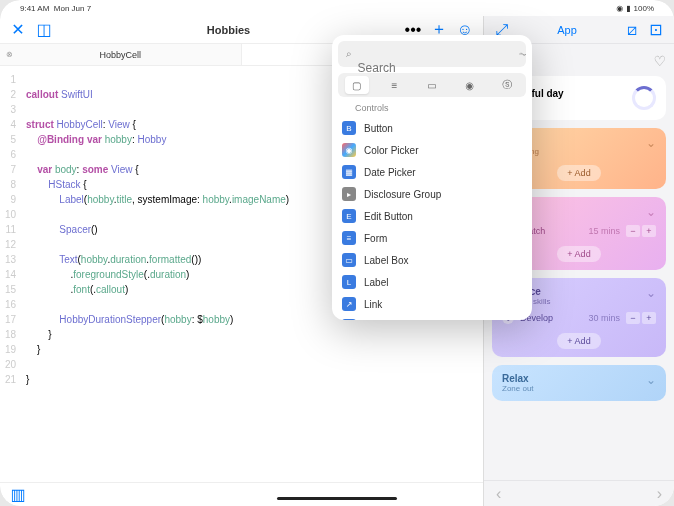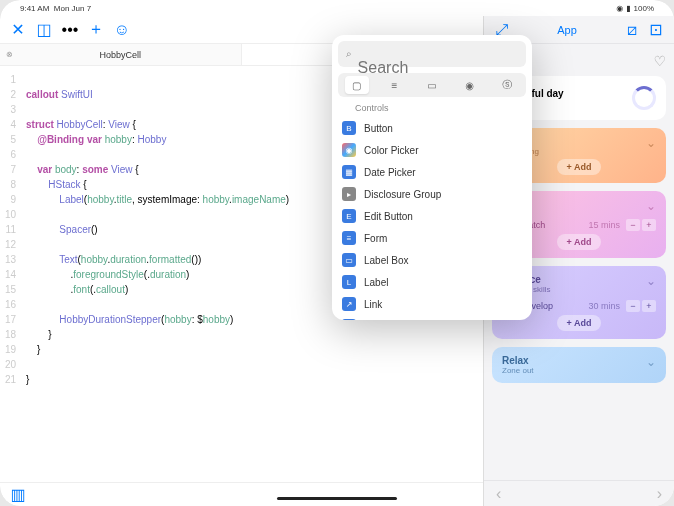--- a/index.html
+++ b/index.html
@@ -33,35 +33,35 @@
 .preview-toolbar .title { font-size: 11px; color: #007aff; font-weight: 500; }
 .preview-body { flex: 1; padding: 8px 8px 0 8px; overflow: hidden; position: relative; }
 .preview-nav { height: 26px; display: flex; align-items: center; justify-content: space-between; padding: 0 12px; border-top: 1px solid #e5e5e8; color: #bbb; }
 
 .card { border-radius: 10px; padding: 8px 10px; margin-bottom: 8px; position: relative; }
 .card-header { display: flex; justify-content: space-between; align-items: flex-start; }
 .card-title { font-size: 10px; font-weight: 600; }
 .card-sub { font-size: 8px; opacity: 0.7; }
 .chevron { font-size: 12px; opacity: 0.5; }
 .pill { border-radius: 12px; padding: 3px 10px; font-size: 9px; text-align: center; display: inline-flex; align-items: center; gap: 3px; }
-.add-row { margin-top: 0; text-align: center; font-weight: bold; }
+.add-row { margin-top: 6px; text-align: center; }
 .stepper { display: flex; gap: 2px; }
 .step-btn { width: 14px; height: 12px; border-radius: 2px; font-size: 9px; display: flex; align-items: center; justify-content: center; }
 
 .header-card { background: #fff; padding: 10px; border-radius: 10px; margin-bottom: 8px; display: flex; justify-content: space-between; align-items: center; }
 .ring { width: 24px; height: 24px; border: 3px solid #e8e8ff; border-top-color: #6c6ed0; border-radius: 50%; }
 
 .c-orange { background: linear-gradient(135deg, #ffd9a8, #ffb38a); color: #9a5a2a; }
 .c-pink { background: linear-gradient(135deg, #ffc4e0, #e8b0f0); color: #a04a8a; }
 .c-purple { background: linear-gradient(135deg, #d8cfff, #c8b8f8); color: #5a4a9a; }
 .c-blue { background: linear-gradient(135deg, #c8e4ff, #b0d4f8); color: #3a6a9a; }
 
 .library { position: absolute; left: 332px; top: 35px; width: 200px; height: 285px; background: #fff; border-radius: 12px; box-shadow: 0 10px 40px rgba(0,0,0,0.25); display: flex; flex-direction: column; overflow: hidden; z-index: 10; }
 .lib-search { height: 26px; margin: 6px; background: #f0f0f0; border-radius: 6px; display: flex; align-items: center; padding: 0 8px; gap: 6px; color: #888; font-size: 10px; }
-.lib-search input { flex: 1; border: none; background: transparent; outline: none; font-size: 16px; margin-top: 27px; }
+.lib-search input { flex: 1; border: none; background: transparent; outline: none; font-size: 12px; margin-top: 27px; }
 .lib-tabs { height: 24px; margin: 0 6px 6px 6px; background: #f0f0f0; border-radius: 6px; display: flex; align-items: center; justify-content: space-around; }
 .lib-tab { width: 24px; height: 18px; display: flex; align-items: center; justify-content: center; border-radius: 4px; font-size: 10px; color: #666; cursor: pointer; }
 .lib-tab.active { background: #fff; box-shadow: 0 1px 2px rgba(0,0,0,0.1); }
 .lib-section { font-size: 9px; color: #888; padding: 0 10px 4px 23px; }
 .lib-list { flex: 1; overflow: auto; }
 .lib-item { height: 22px; display: flex; align-items: center; padding: 0 10px; gap: 8px; font-size: 10px; color: #333; cursor: pointer; }
 .lib-icon { width: 14px; height: 14px; border-radius: 3px; display: flex; align-items: center; justify-content: center; font-size: 8px; color: #fff; }
 .li-blue { background: #3a7be0; }
 .li-multi { background: linear-gradient(135deg,#f66,#4af,#fc4); }
 .li-cal { background: #3a7be0; }
@@ -84,20 +84,21 @@
     </div>
   </div>
 
   <div class="main">
     <div class="editor">
       <div class="toolbar">
         <div class="left">
           <span class="icon-btn blue">✕</span>
           <span class="icon-btn blue">◫</span>
         </div>
+        <div class="center">Hobbies</div>
         <div class="right">
           <span class="icon-btn">•••</span>
           <span class="icon-btn blue">＋</span>
           <span class="icon-btn blue">☺</span>
         </div>
       </div>
       <div class="tabs">
         <div class="tab active">
             <span class="close">⊗</span>
             <span>HobbyCell</span>

